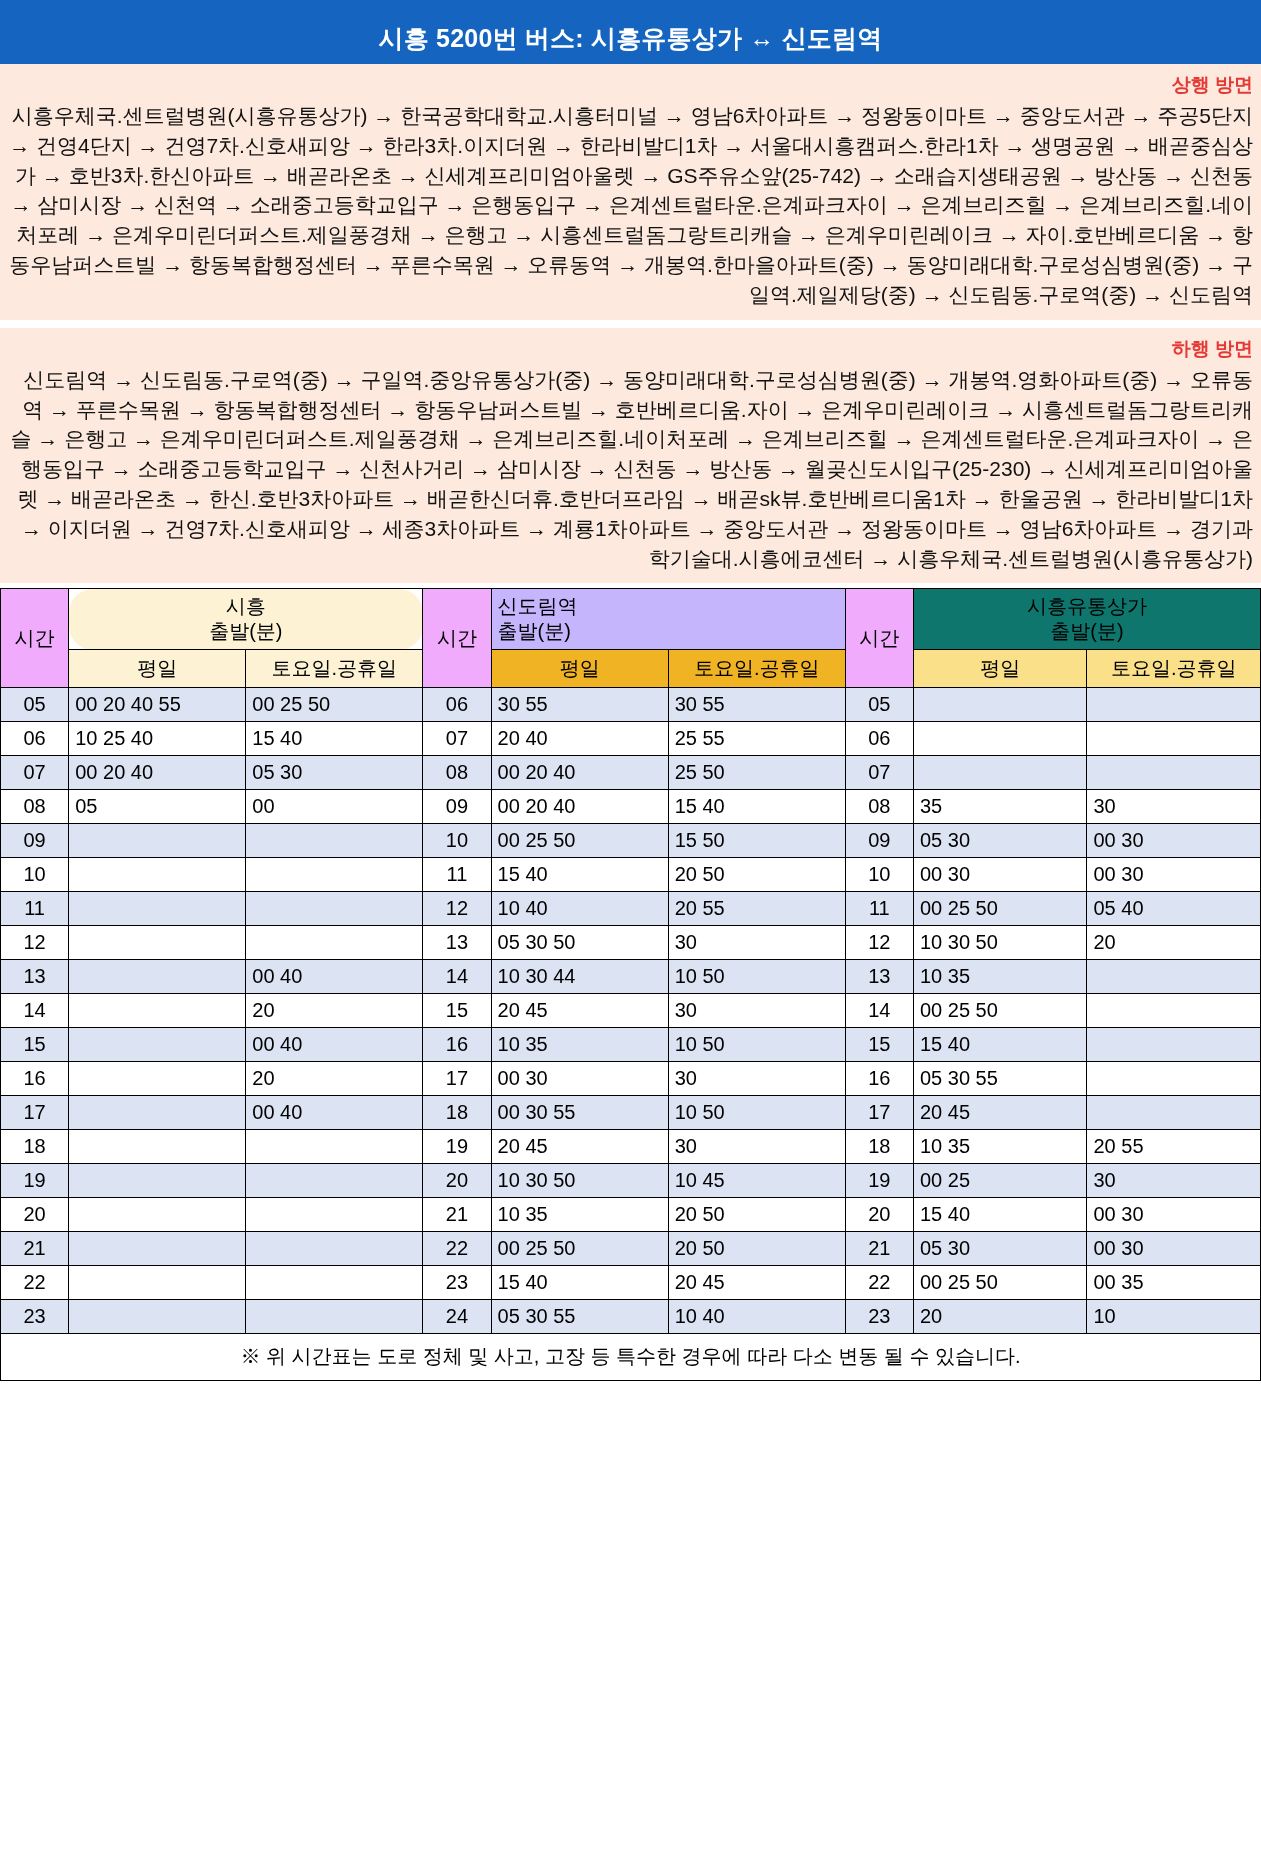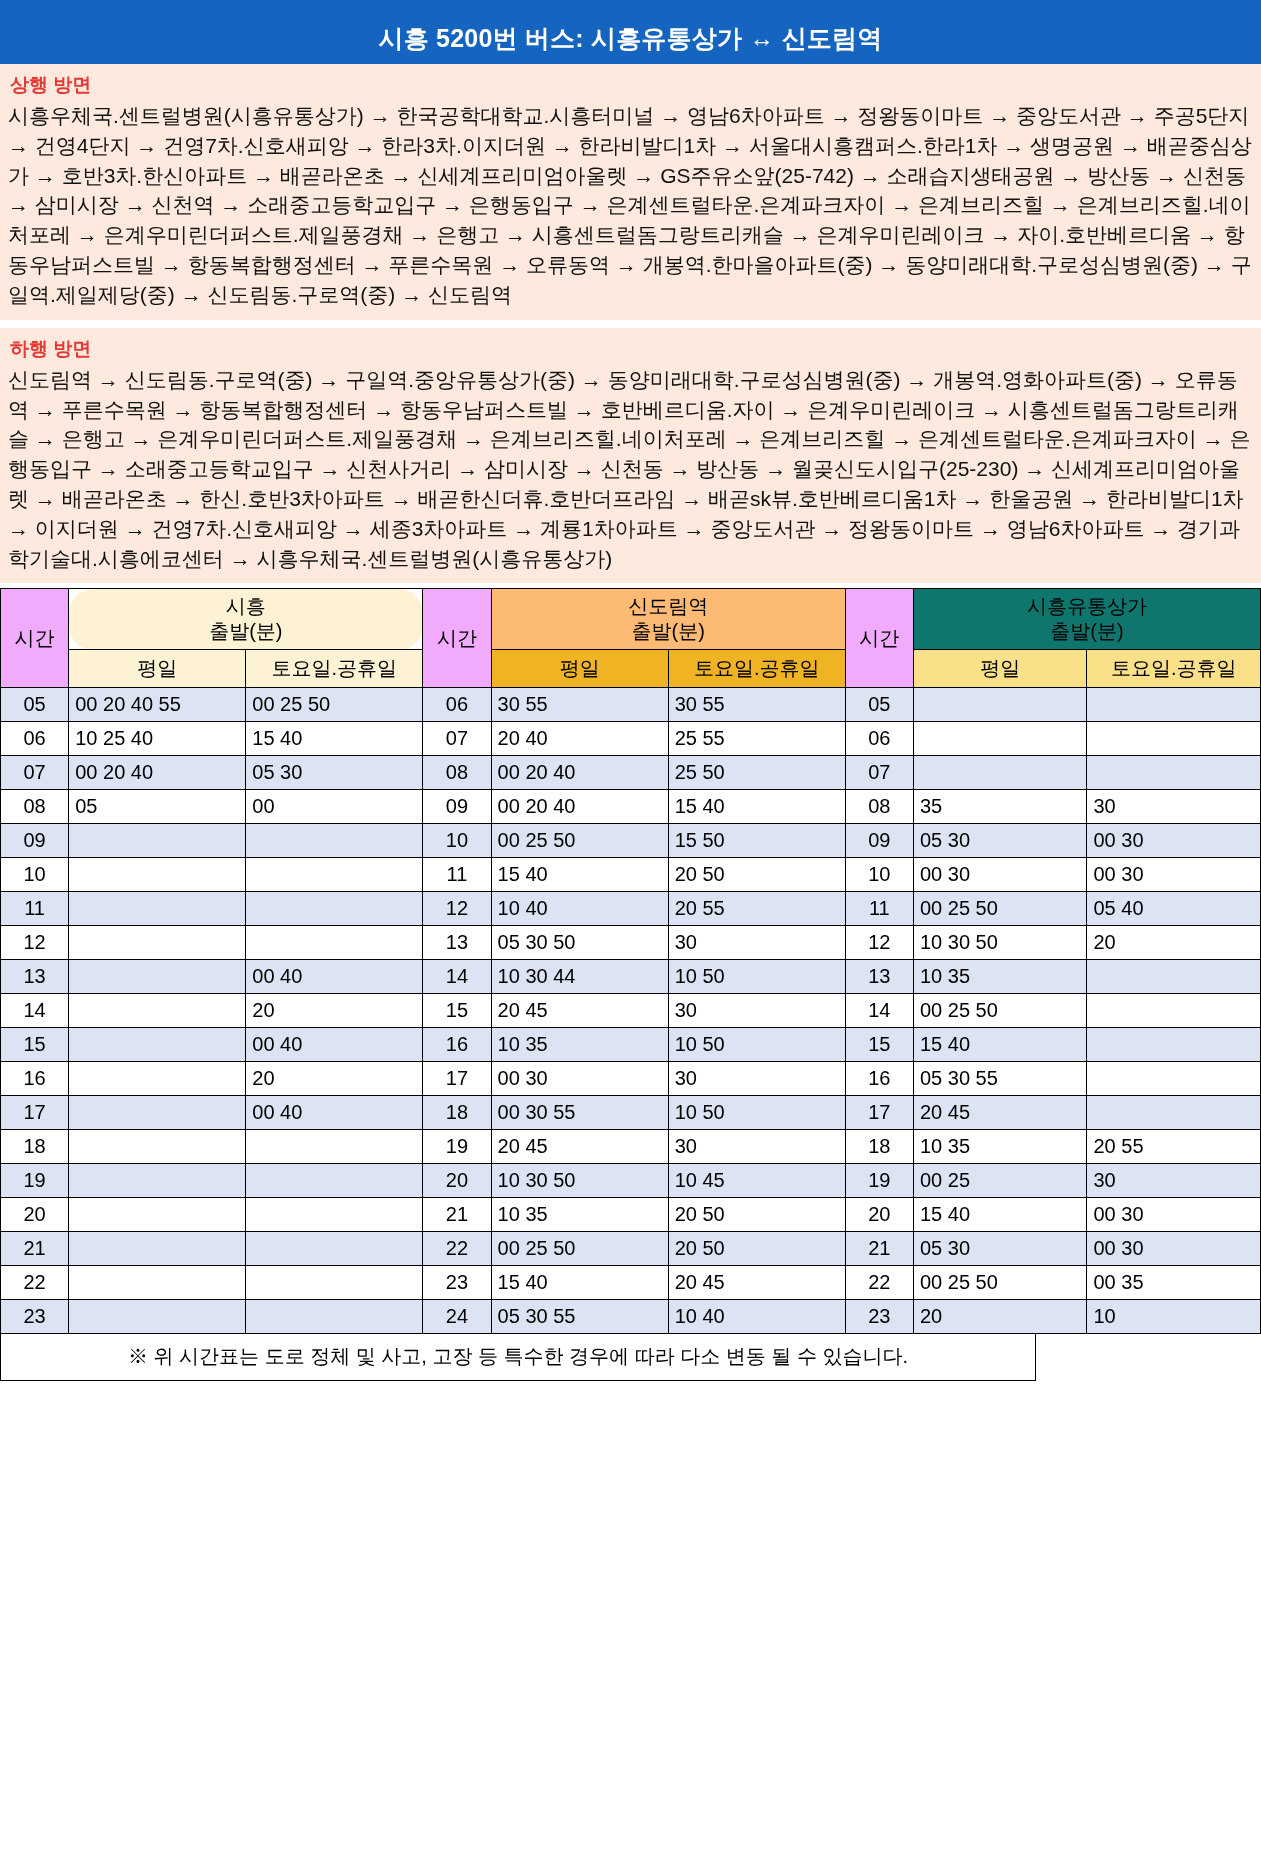--- a/index.html
+++ b/index.html
@@ -24,20 +24,21 @@
     font-size: 25px;
     font-weight: bold;
     padding: 22px 0 9px 0;
     letter-spacing: 0.2px;
   }
   
   .route-block {
     background: #fde9dd;
     padding: 6px 8px 10px 8px;
     box-sizing: border-box;
+    text-align: right;
   }
   .route-block + .route-block {
     margin-top: 8px;
   }
   .route-heading {
     color: #e53935;
     font-size: 19px;
     font-weight: bold;
     margin: 2px 0 3px 2px;
   }
@@ -69,22 +70,21 @@
   }
   .grp-shihung {
     background: #fdf3d4;
     text-align: center;
     font-size: 21px;
     line-height: 1.25;
     padding: 6px 4px;
     border-radius: 24px;
   }
   .grp-sindorim {
-    background: #fdba74;
-    text-align: center;
+    background: #c4b5fd;
     font-size: 21px;
     line-height: 1.25;
     padding: 6px 4px;
   }
   .grp-yutong {
     background: #0f766e;
     text-align: center;
     font-size: 21px;
     line-height: 1.25;
     padding: 6px 4px;
@@ -118,21 +118,21 @@
   col.c-wide2 { width: 145px; }
   
   .note {
     border: 1px solid #000;
     border-top: none;
     text-align: center;
     font-size: 20px;
     padding: 9px 4px 10px 4px;
     background: #ffffff;
     box-sizing: border-box;
-    width: 1036px;
+    width: 1261px;
   }
 </style>
 </head>
 <body>
 
 <div class="page">
 
   <div class="title-bar">시흥 5200번 버스: 시흥유통상가 ↔ 신도림역</div>
 
   <div class="route-block">

